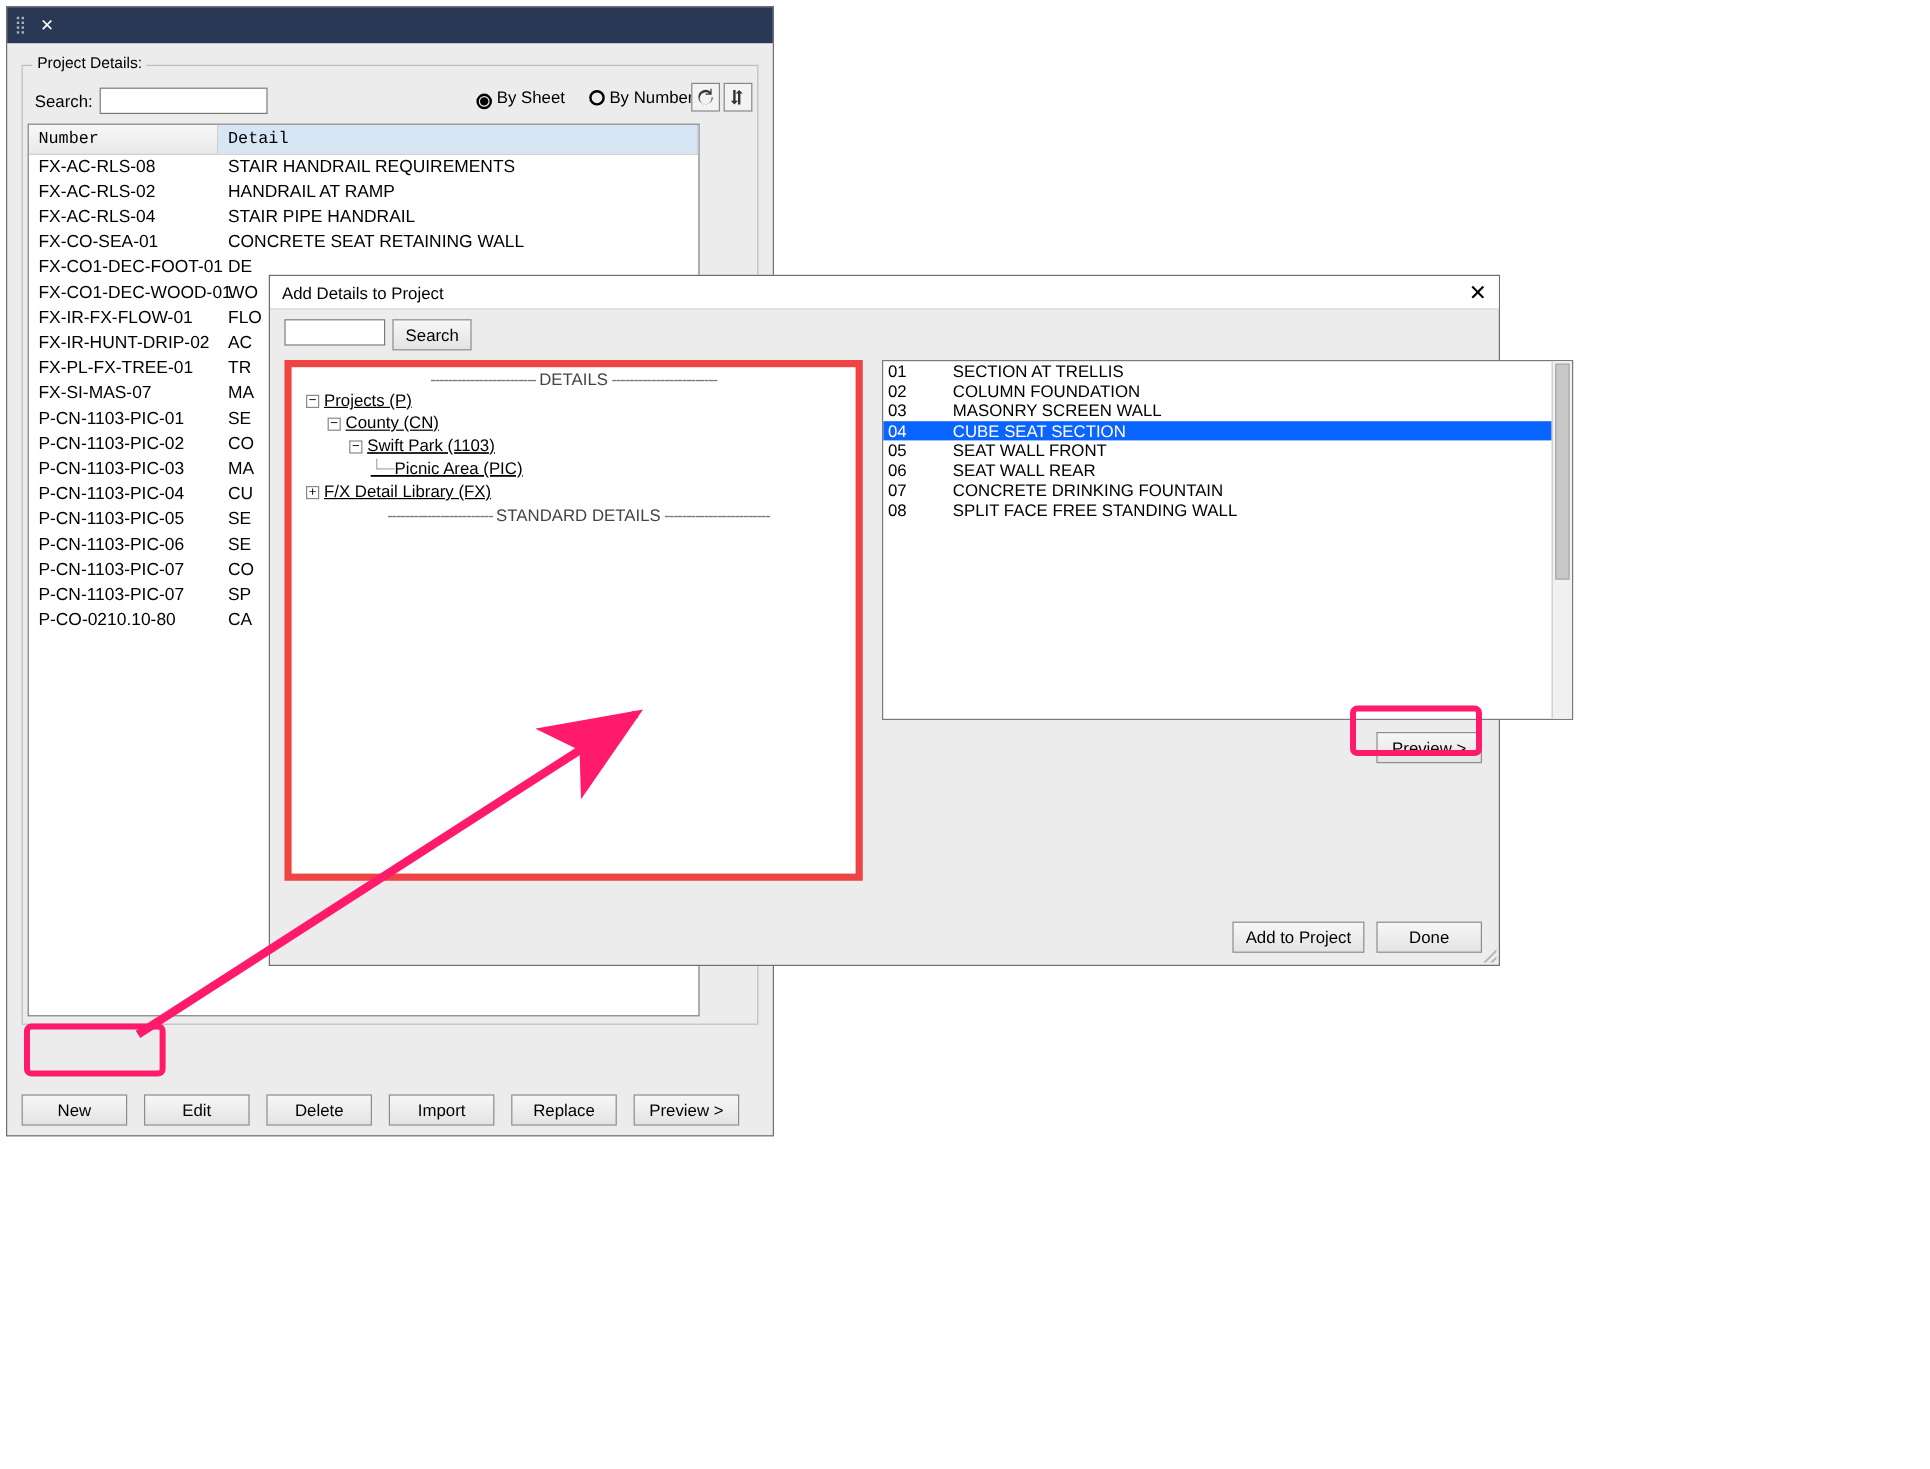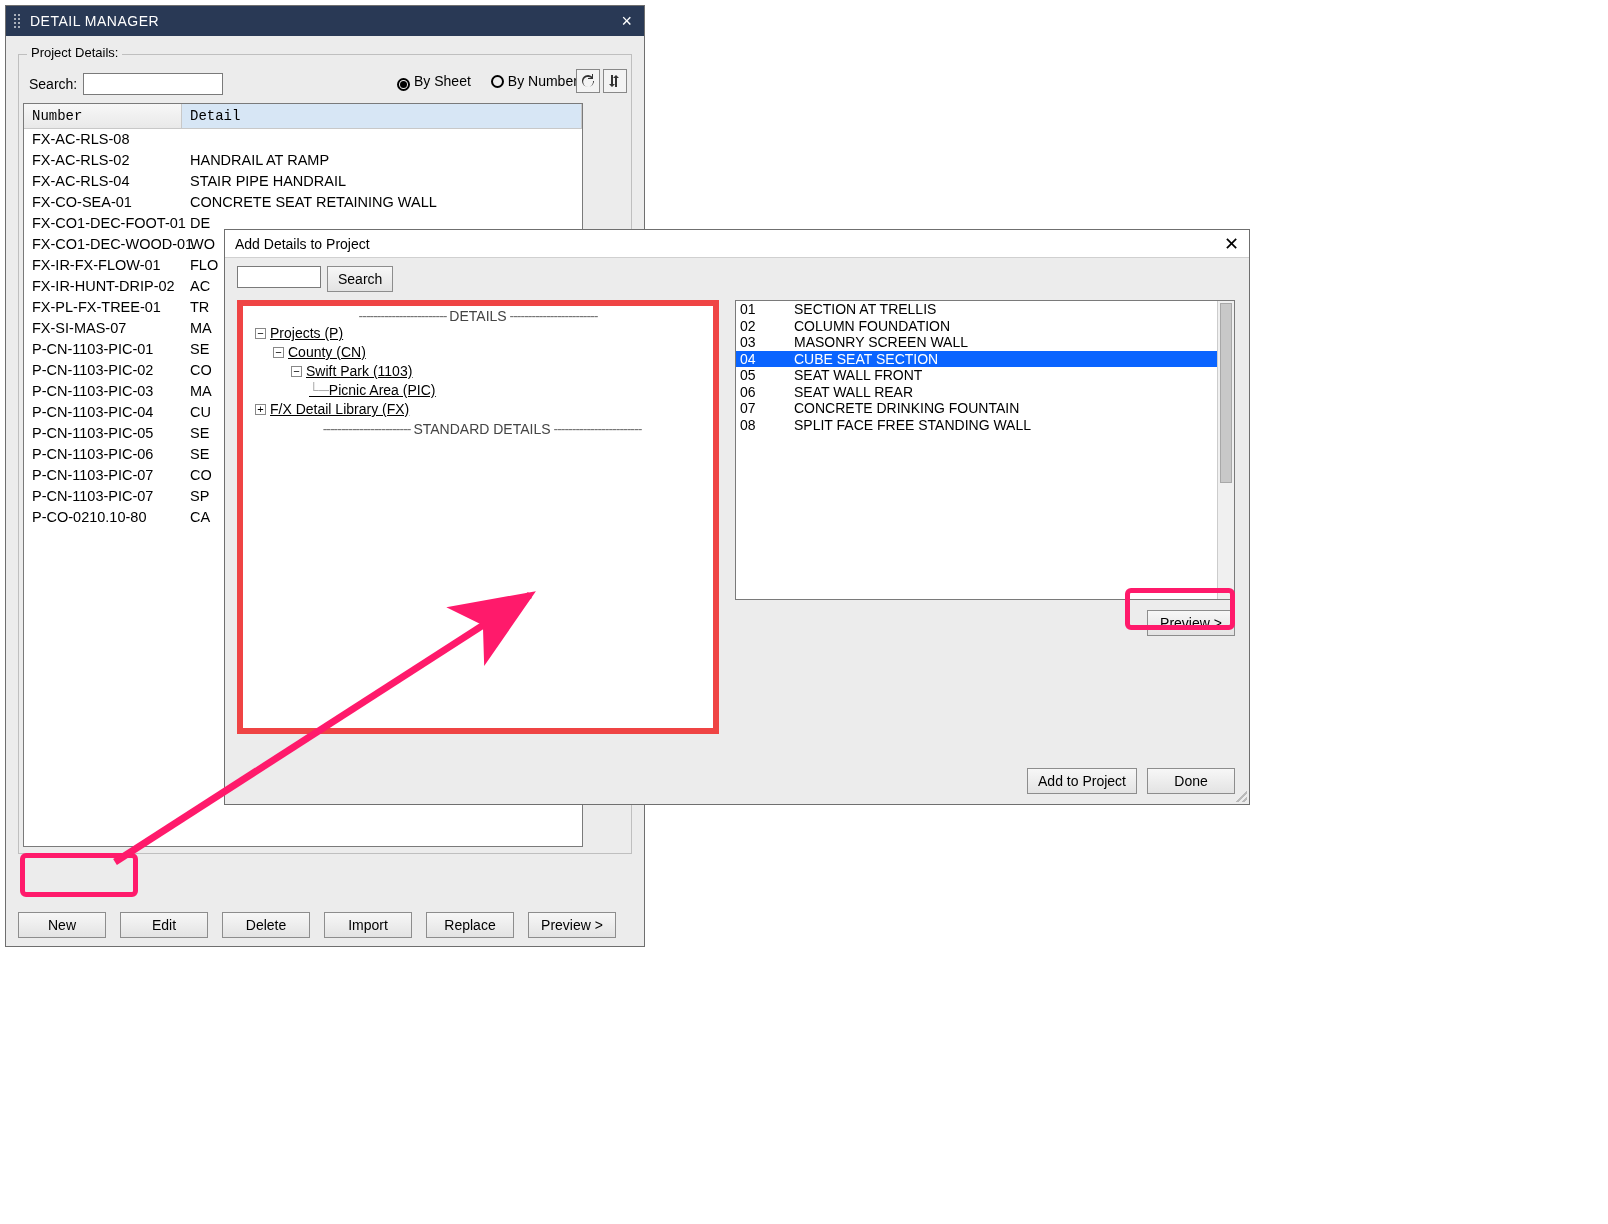--- a/index.html
+++ b/index.html
@@ -65,21 +65,21 @@
 
   .tree-panel { position:absolute; left:12px; top:42px; width:482px; height:434px; background:#fff; border:6px solid #ef4444; font-size:14px; padding:2px 4px; overflow:hidden;}
   .tree-header { text-align:center; color:#444; }
   .dash::before, .dash::after { content:" ------------------------ "; color:#777; letter-spacing:-1px; }
   .tree ul { list-style:none; margin:0; padding-left: 18px; }
   .tree-root { padding-left: 8px; }
   .tree-item { white-space:nowrap; line-height:19px;text-decoration:underline;}
   .exp { display:inline-block; width:11px; height:11px; border:1px solid #888; text-align:center; line-height:9px; font-size:11px; margin-right:4px; background:#fff; cursor:pointer; position:relative; top:-1px;}
   .conn { color:#aaa; }
 
-  .list-panel { position:absolute; left:510px; top:42px; width:500px; height:300px; background:#fff; border:1px solid #7a7a7a; font-size:14px; overflow:hidden;}
+  .list-panel { position:absolute; left:510px; top:42px; width:576px; height:300px; background:#fff; border:1px solid #7a7a7a; font-size:14px; overflow:hidden;}
   .list-row { display:flex; height:16.5px; line-height:16.5px; white-space:nowrap; padding-left:4px;}
   .list-row.selected { background:#0a64ff; color:#fff; }
   .li-num { width:54px; }
   .list-scroll { position:absolute; top:0; right:0; bottom:0; width:17px; background:#f0f0f0; border-left:1px solid #ccc;}
   .list-scroll .thumb { position:absolute; left:2px; right:2px; top:2px; height:180px; background:#c8c8c8; border:1px solid #a8a8a8;}
 
   .preview-btn { position:absolute; right:14px; top:352px; }
 
   .opt-group { left:510px; top:408px; width:500px; height:68px; }
   .opt-inner { padding: 10px 12px 4px; font-size:14px; }
@@ -98,21 +98,20 @@
 
   
   .arrow-svg { position:absolute; left:0; top:0; pointer-events:none; overflow:visible; }
 </style>
 </head>
 <body>
 
 <div class="dm-window">
   <div class="dm-titlebar">
     <span class="dm-grip"></span>
-    <span class="dm-title">DETAIL MANAGER</span>
     <span class="dm-close">×</span>
   </div>
   <div class="dm-body">
     <div class="group dm-group">
       <span class="group-label">Project Details:</span>
 
       <div class="search-row">
         <span>Search:</span>
         <input class="text-input" type="text" style="">
       </div>
@@ -136,20 +135,21 @@
       </div>
 
       <div class="table-wrap">
         <div class="table-head">
           <div class="th th-num">Number</div>
           <div class="th th-det">Detail</div>
         </div>
         <div class="table-body" id="dm-rows">
             <div class="tr">
               <div class="td-num">FX-AC-RLS-08</div>
+              <div class="td-det">STAIR HANDRAIL REQUIREMENTS</div>
             </div>
             <div class="tr">
               <div class="td-num">FX-AC-RLS-02</div>
               <div class="td-det">HANDRAIL AT RAMP</div>
             </div>
             <div class="tr">
               <div class="td-num">FX-AC-RLS-04</div>
               <div class="td-det">STAIR PIPE HANDRAIL</div>
             </div>
             <div class="tr">

